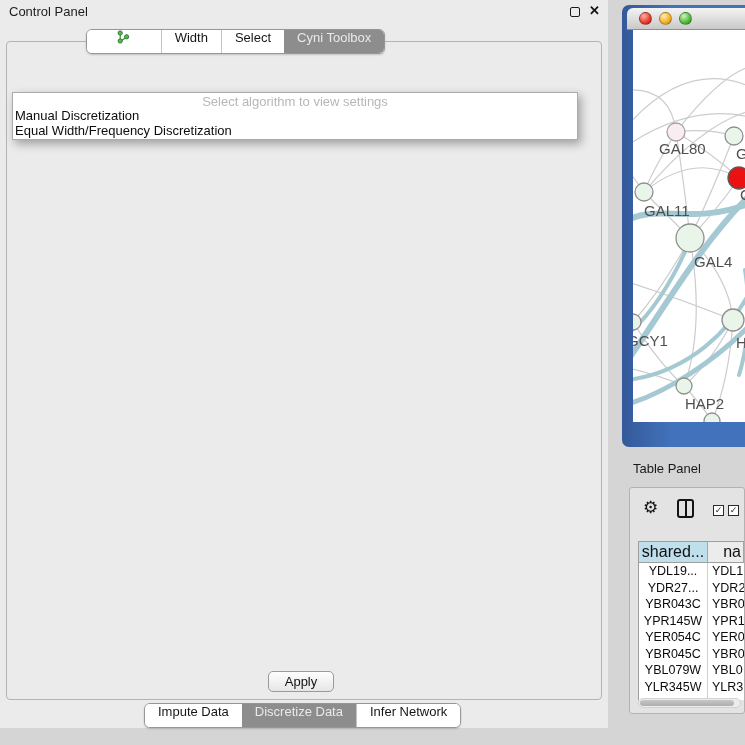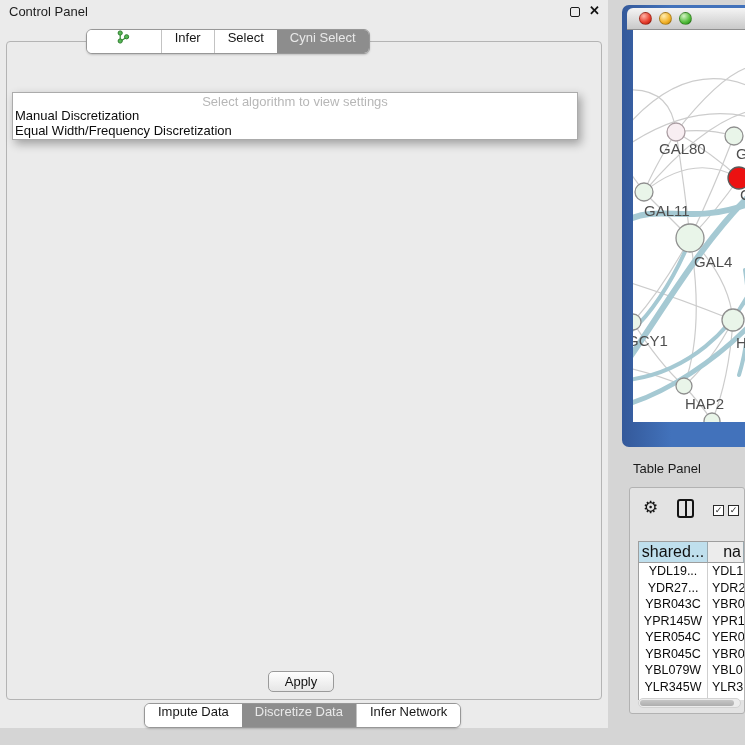--- a/index.html
+++ b/index.html
@@ -128,27 +128,27 @@
           <svg width="13" height="14" viewBox="0 0 13 14">
             <path d="M3.2 4.5 v5 M4.5 10.5 L8.5 8" stroke="#2e8b2e" stroke-width="1.2" fill="none"></path>
             <circle cx="3.2" cy="3" r="2.1" fill="#56b856" stroke="#2e7d2e"></circle>
             <circle cx="3.2" cy="11" r="2.1" fill="#56b856" stroke="#2e7d2e"></circle>
             <circle cx="9.6" cy="6.8" r="2.1" fill="#56b856" stroke="#2e7d2e"></circle>
           </svg>
         </span>
         <span>Network</span>
       </div>
       <div class="tab sep">
-          <span>Infer</span>
+          <span>Width</span>
         </div>
       <div class="tab sep">
           <span>Select</span>
         </div>
       <div class="tab selected">
-          <span>Cyni Select</span>
+          <span>Cyni Toolbox</span>
         </div>
     </div>
 
     <div class="content-panel"></div>
 
     <div class="groupbox algo-group">
       <span class="group-label">Discretization Algorithm</span>
       <div class="algo-combo"></div>
     </div>
 

